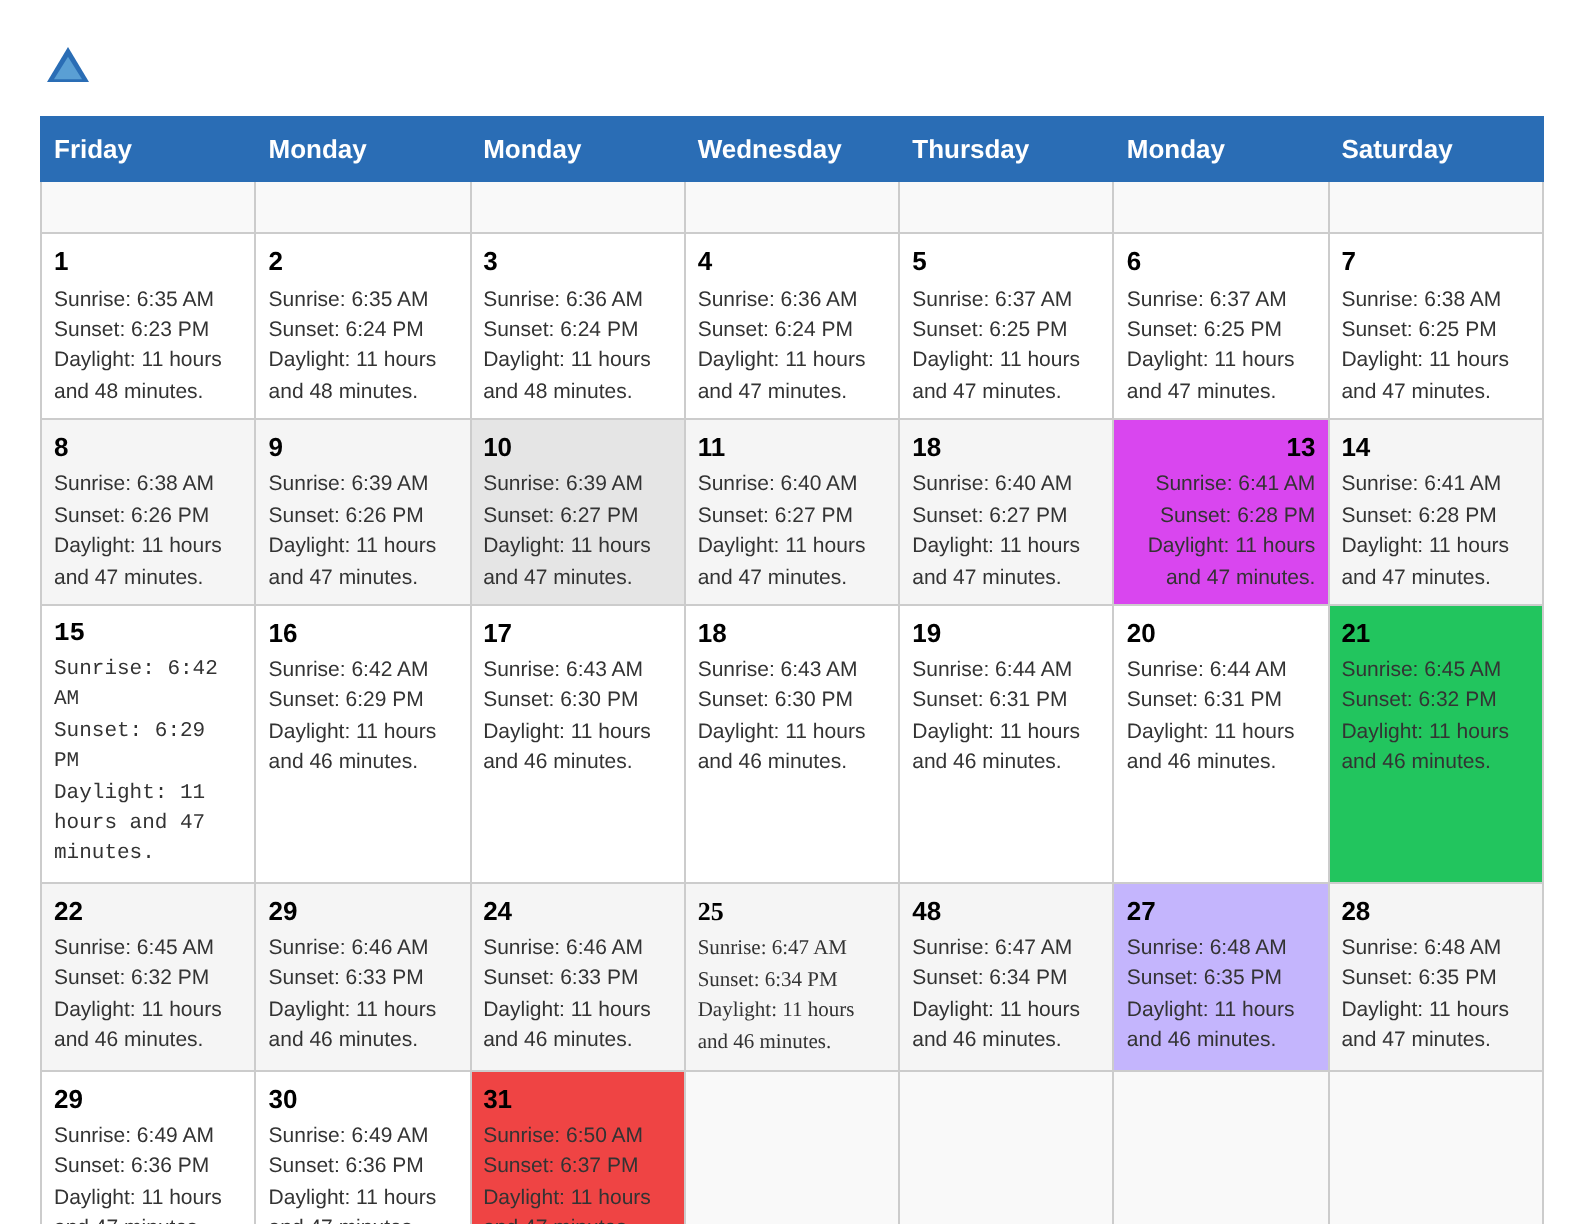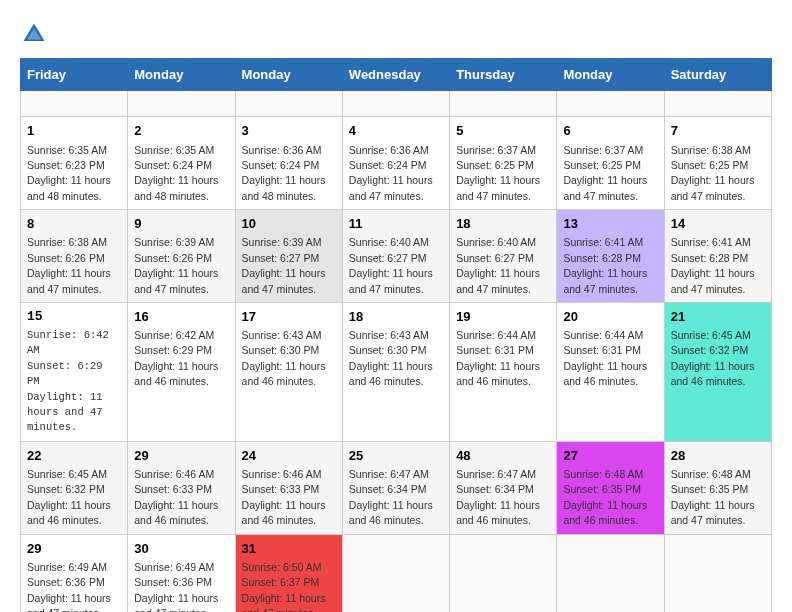--- a/index.html
+++ b/index.html
@@ -159,21 +159,21 @@
 Daylight: 11 hours and 47 minutes.</span></td>
         <td style="background: #e5e5e5;"><span class="day-num">10</span><span class="day-detail" style="white-space: pre-line;">Sunrise: 6:39 AM
 Sunset: 6:27 PM
 Daylight: 11 hours and 47 minutes.</span></td>
         <td style="background: rgb(245, 245, 245);"><span class="day-num">11</span><span class="day-detail" style="white-space: pre-line;">Sunrise: 6:40 AM
 Sunset: 6:27 PM
 Daylight: 11 hours and 47 minutes.</span></td>
         <td style="background: rgb(245, 245, 245);"><span class="day-num">18</span><span class="day-detail" style="white-space: pre-line;">Sunrise: 6:40 AM
 Sunset: 6:27 PM
 Daylight: 11 hours and 47 minutes.</span></td>
-        <td style="background: #c4b5fd;"><span class="day-num">13</span><span class="day-detail" style="white-space: pre-line;">Sunrise: 6:41 AM
+        <td style="background: #d946ef; text-align: right;"><span class="day-num">13</span><span class="day-detail" style="white-space: pre-line;">Sunrise: 6:41 AM
 Sunset: 6:28 PM
 Daylight: 11 hours and 47 minutes.</span></td>
         <td style="background: rgb(245, 245, 245);"><span class="day-num">14</span><span class="day-detail" style="white-space: pre-line;">Sunrise: 6:41 AM
 Sunset: 6:28 PM
 Daylight: 11 hours and 47 minutes.</span></td>
       </tr>
       <tr>
         <td style="background: rgb(255, 255, 255); font-family: Liberation Mono, monospace;"><span class="day-num">15</span><span class="day-detail" style="white-space: pre-line;">Sunrise: 6:42 AM
 Sunset: 6:29 PM
 Daylight: 11 hours and 47 minutes.</span></td>
@@ -185,41 +185,41 @@
 Daylight: 11 hours and 46 minutes.</span></td>
         <td style="background: rgb(255, 255, 255);"><span class="day-num">18</span><span class="day-detail" style="white-space: pre-line;">Sunrise: 6:43 AM
 Sunset: 6:30 PM
 Daylight: 11 hours and 46 minutes.</span></td>
         <td style="background: rgb(255, 255, 255);"><span class="day-num">19</span><span class="day-detail" style="white-space: pre-line;">Sunrise: 6:44 AM
 Sunset: 6:31 PM
 Daylight: 11 hours and 46 minutes.</span></td>
         <td style="background: rgb(255, 255, 255);"><span class="day-num">20</span><span class="day-detail" style="white-space: pre-line;">Sunrise: 6:44 AM
 Sunset: 6:31 PM
 Daylight: 11 hours and 46 minutes.</span></td>
-        <td style="background: #5eead4;"><span class="day-num">21</span><span class="day-detail" style="white-space: pre-line;">Sunrise: 6:45 AM
+        <td style="background: #22c55e;"><span class="day-num">21</span><span class="day-detail" style="white-space: pre-line;">Sunrise: 6:45 AM
 Sunset: 6:32 PM
 Daylight: 11 hours and 46 minutes.</span></td>
       </tr>
       <tr>
         <td style="background: rgb(245, 245, 245);"><span class="day-num">22</span><span class="day-detail" style="white-space: pre-line;">Sunrise: 6:45 AM
 Sunset: 6:32 PM
 Daylight: 11 hours and 46 minutes.</span></td>
         <td style="background: rgb(245, 245, 245);"><span class="day-num">29</span><span class="day-detail" style="white-space: pre-line;">Sunrise: 6:46 AM
 Sunset: 6:33 PM
 Daylight: 11 hours and 46 minutes.</span></td>
         <td style="background: rgb(245, 245, 245);"><span class="day-num">24</span><span class="day-detail" style="white-space: pre-line;">Sunrise: 6:46 AM
 Sunset: 6:33 PM
 Daylight: 11 hours and 46 minutes.</span></td>
-        <td style="background: rgb(245, 245, 245);"><span class="day-num">25</span><span class="day-detail" style="white-space: pre-line;">Sunrise: 6:47 AM
+        <td style="background: rgb(245, 245, 245); font-family: Liberation Serif, serif;"><span class="day-num">25</span><span class="day-detail" style="white-space: pre-line;">Sunrise: 6:47 AM
 Sunset: 6:34 PM
 Daylight: 11 hours and 46 minutes.</span></td>
         <td style="background: rgb(245, 245, 245);"><span class="day-num">48</span><span class="day-detail" style="white-space: pre-line;">Sunrise: 6:47 AM
 Sunset: 6:34 PM
 Daylight: 11 hours and 46 minutes.</span></td>
-        <td style="background: #d946ef;"><span class="day-num">27</span><span class="day-detail" style="white-space: pre-line;">Sunrise: 6:48 AM
+        <td style="background: #c4b5fd;"><span class="day-num">27</span><span class="day-detail" style="white-space: pre-line;">Sunrise: 6:48 AM
 Sunset: 6:35 PM
 Daylight: 11 hours and 46 minutes.</span></td>
         <td style="background: rgb(245, 245, 245);"><span class="day-num">28</span><span class="day-detail" style="white-space: pre-line;">Sunrise: 6:48 AM
 Sunset: 6:35 PM
 Daylight: 11 hours and 47 minutes.</span></td>
       </tr>
       <tr>
         <td style="background: rgb(255, 255, 255);"><span class="day-num">29</span><span class="day-detail" style="white-space: pre-line;">Sunrise: 6:49 AM
 Sunset: 6:36 PM
 Daylight: 11 hours and 47 minutes.</span></td>

